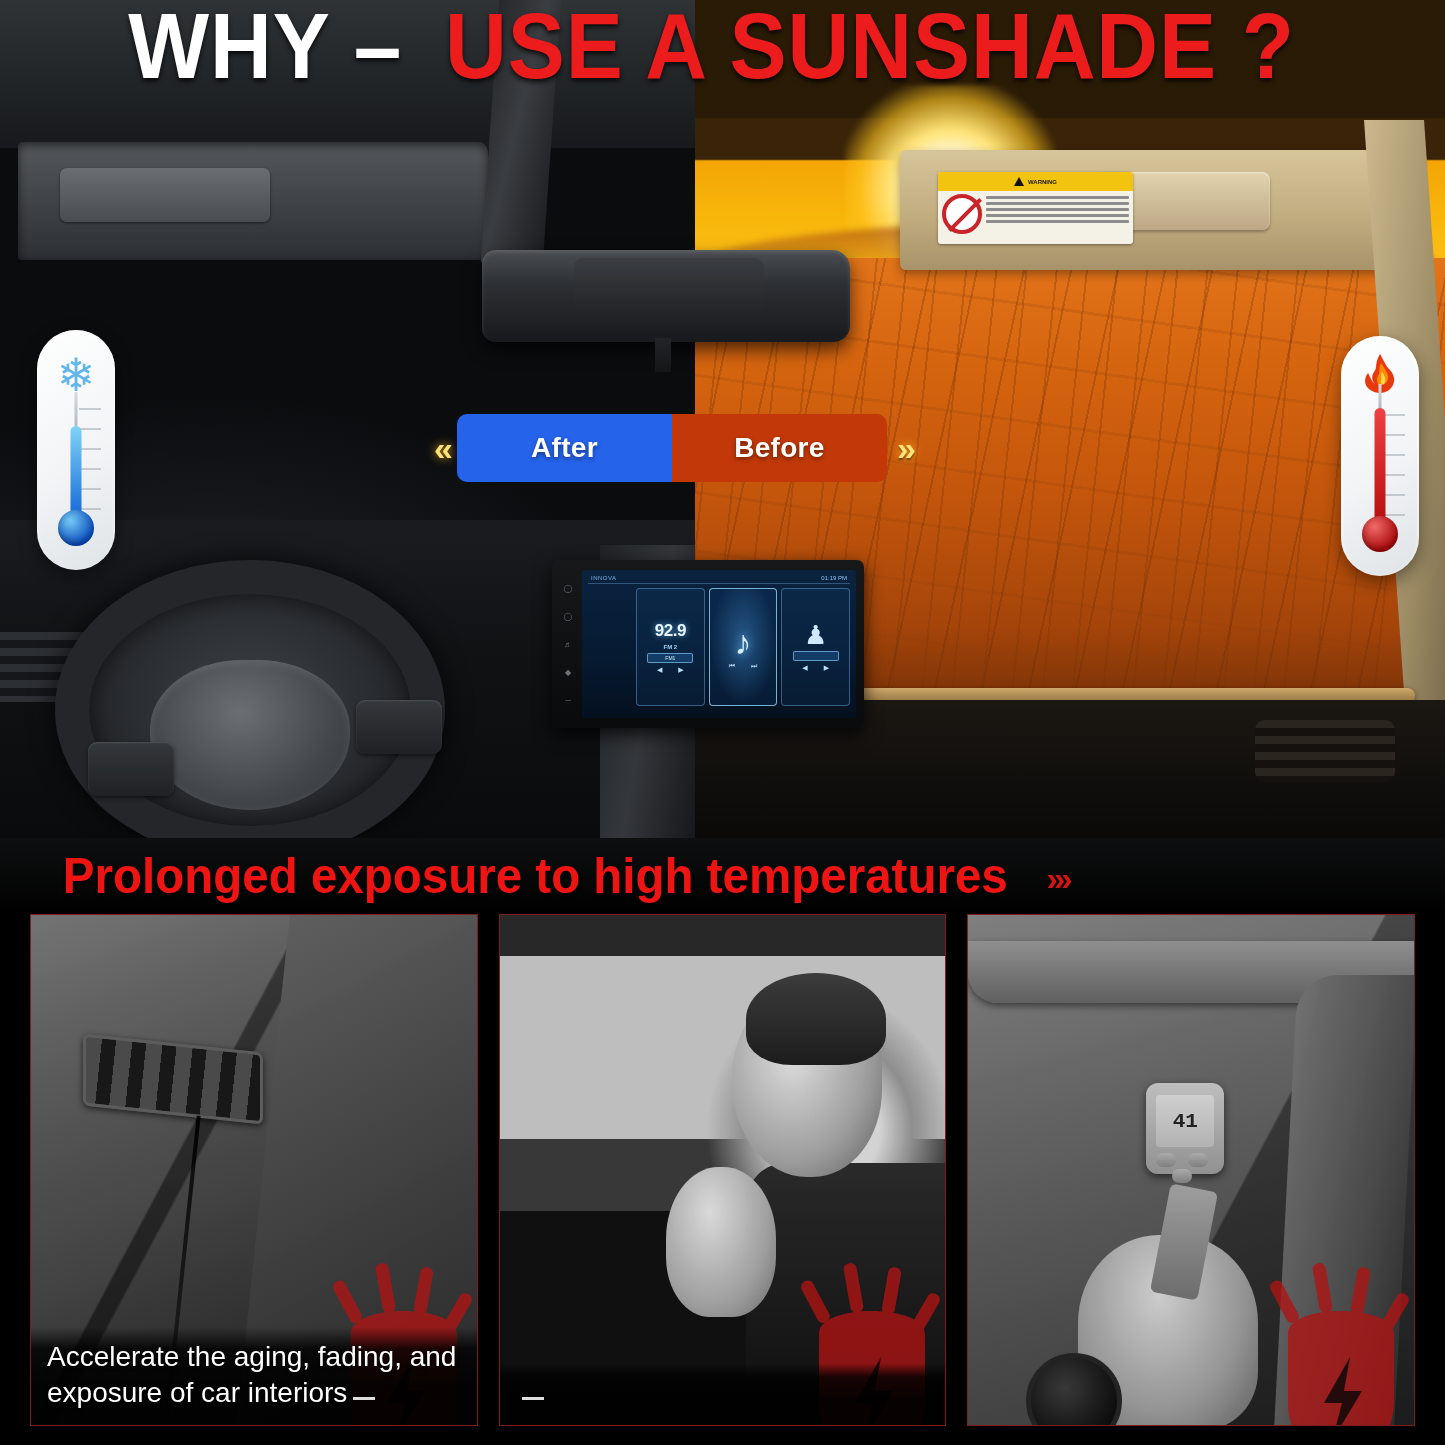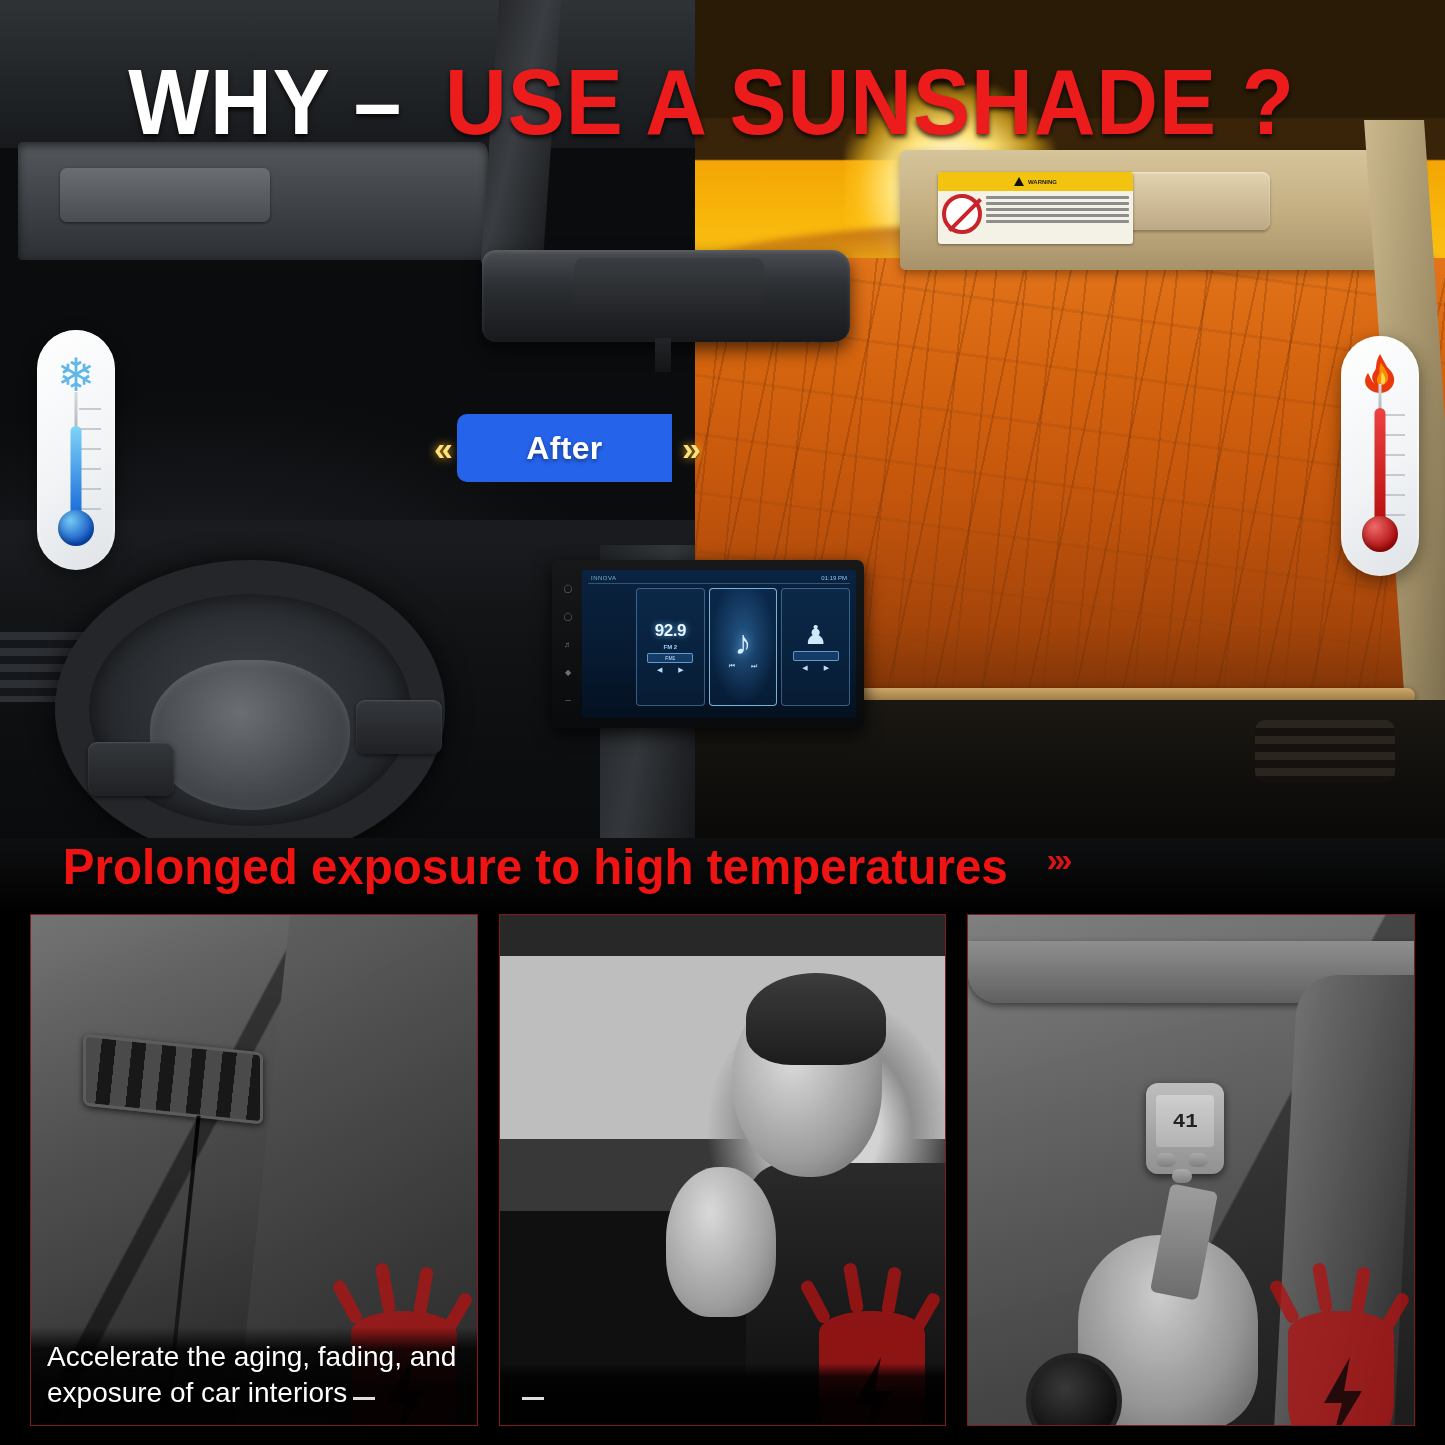--- a/index.html
+++ b/index.html
@@ -267,45 +267,45 @@
     position:absolute; left:424px; top:414px; width:520px; height:68px;
     display:flex; align-items:center; gap:0;
   }
   .chev{
     font-size:34px; font-weight:bold; color:#ffe27a; line-height:1;
     text-shadow:0 0 10px rgba(255,190,40,.95), 0 2px 2px rgba(0,0,0,.6);
     letter-spacing:-6px; padding:0 10px;
   }
   .badge{
     height:68px; display:flex; align-items:center; justify-content:center;
-    font-size:32px; font-weight:bold; color:#fff; letter-spacing:.3px;
+    font-size:28px; font-weight:bold; color:#fff; letter-spacing:.3px;
     text-shadow:0 2px 4px rgba(0,0,0,.45);
   }
   .badge-after{ width:215px; background:#2563eb; border-radius:10px 0 0 10px; }
   .badge-before{ width:215px; background:#c23808; border-radius:0 10px 10px 0; }
 
   
   .title-bar{
     position:absolute; left:0; top:0; width:1445px; height:148px;
-    display:flex; align-items:flex-end; justify-content:center; gap:0;
+    display:flex; align-items:flex-start; justify-content:center; gap:0;
     z-index:12; pointer-events:none;
   }
   .title-txt{
     font-family:"Liberation Sans Narrow","Liberation Sans", sans-serif;
     font-size:92px; font-weight:bold; line-height:1;
     transform:scaleX(.93); letter-spacing:1px;
   }
   .title-white{ color:#fff; text-shadow:0 3px 6px rgba(0,0,0,.85); }
   .title-red{ color:#ec1c1c; text-shadow:0 3px 6px rgba(0,0,0,.8); }
 
   
   .subhead{
     position:absolute; left:0; top:838px; width:1445px; height:76px;
     background:linear-gradient(180deg,#0e0f10,#000);
-    display:flex; padding-left:38px; gap:14px; z-index:6;
+    display:flex; align-items:center; padding-left:38px; gap:14px; z-index:6;
   }
   .subhead-txt{
     font-family:"Liberation Sans Narrow","Liberation Sans", sans-serif;
     font-size:50px; font-weight:bold; color:#ee1414; transform:scaleX(.95);
     text-shadow:0 2px 3px rgba(0,0,0,.9); white-space:nowrap;
   }
   .subhead-chev{
     font-size:34px; font-weight:bold; color:#d81313; letter-spacing:-4px;
     line-height:1; margin-top:4px;
   }
@@ -556,20 +556,21 @@
       </span>
       <span class="needle"></span>
       <span class="ticks"></span>
       <span class="stem"></span>
       <span class="bulb"></span>
     </div>
 
     <div class="badges">
       <span class="chev">«</span>
       <span class="badge badge-after">After</span>
+      <span class="badge badge-before">Before</span>
       <span class="chev">»</span>
     </div>
   </div>
 
   <div class="title-bar">
     <span class="title-txt title-white">WHY  –  </span>
     <span class="title-txt title-red">USE A SUNSHADE ?</span>
   </div>
 
   <div class="subhead">

